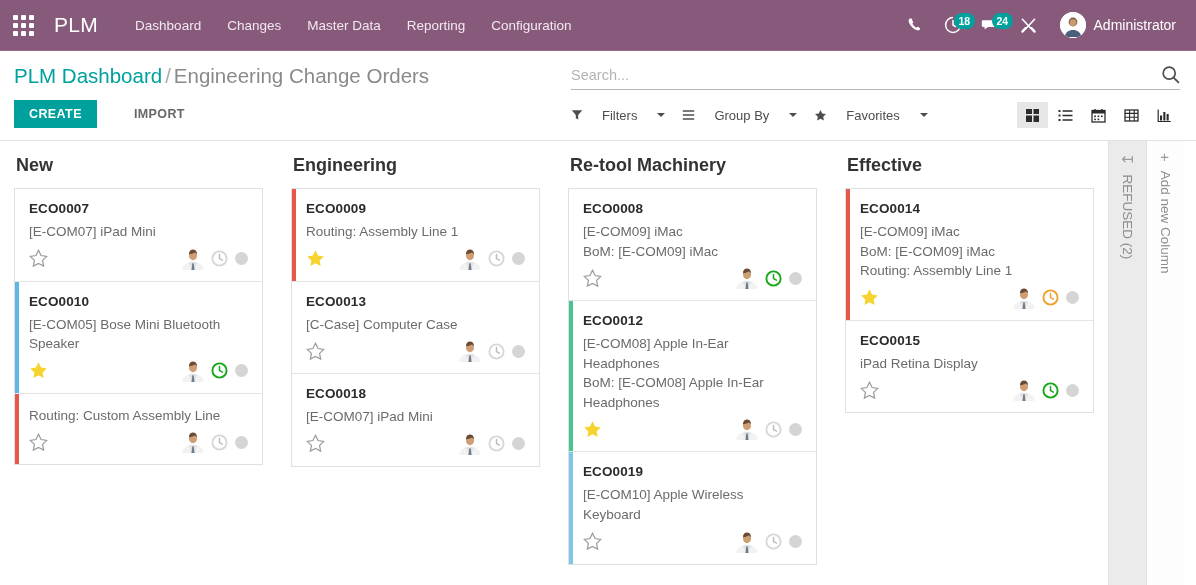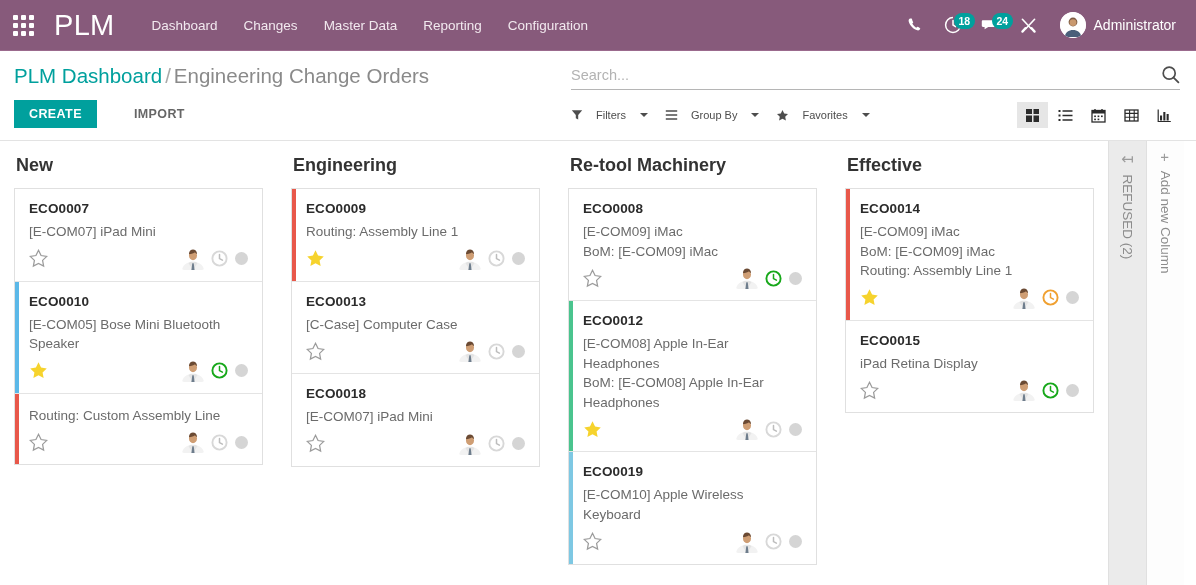--- a/index.html
+++ b/index.html
@@ -27,21 +27,21 @@
     cursor: pointer;
   }
   .apps-grid .dots {
     display: grid;
     grid-template-columns: repeat(3, 5px);
     grid-template-rows: repeat(3, 5px);
     gap: 3px;
   }
   .apps-grid .dots i { background: #fff; display: block; width: 5px; height: 5px; border-radius: 1px; }
   .brand {
-    font-size: 29px;
+    font-size: 21px;
     font-weight: 400;
     letter-spacing: .3px;
     color: #fff;
     margin-left: 8px;
     margin-right: 24px;
     cursor: pointer;
   }
   .nav-menu { display: flex; align-items: center; gap: 0; }
   .nav-menu .nav-item {
     font-size: 13.5px;
@@ -155,22 +155,22 @@
   .search-input::placeholder { color: #b3b3b3; }
   .search-icon { cursor: pointer; color: #5a5a5a; display: flex; }
   .filter-row {
     display: flex;
     align-items: center;
     margin-top: 12px;
   }
   .filter-item {
     display: flex;
     align-items: center;
-    gap: 13px;
-    font-size: 11px;
+    gap: 19px;
+    font-size: 13px;
     color: #4d4d4d;
     margin-right: 17px;
     cursor: pointer;
     white-space: nowrap;
   }
   .caret {
     width: 0; height: 0;
     border-left: 4px solid transparent;
     border-right: 4px solid transparent;
     border-top: 4px solid #4d4d4d;

